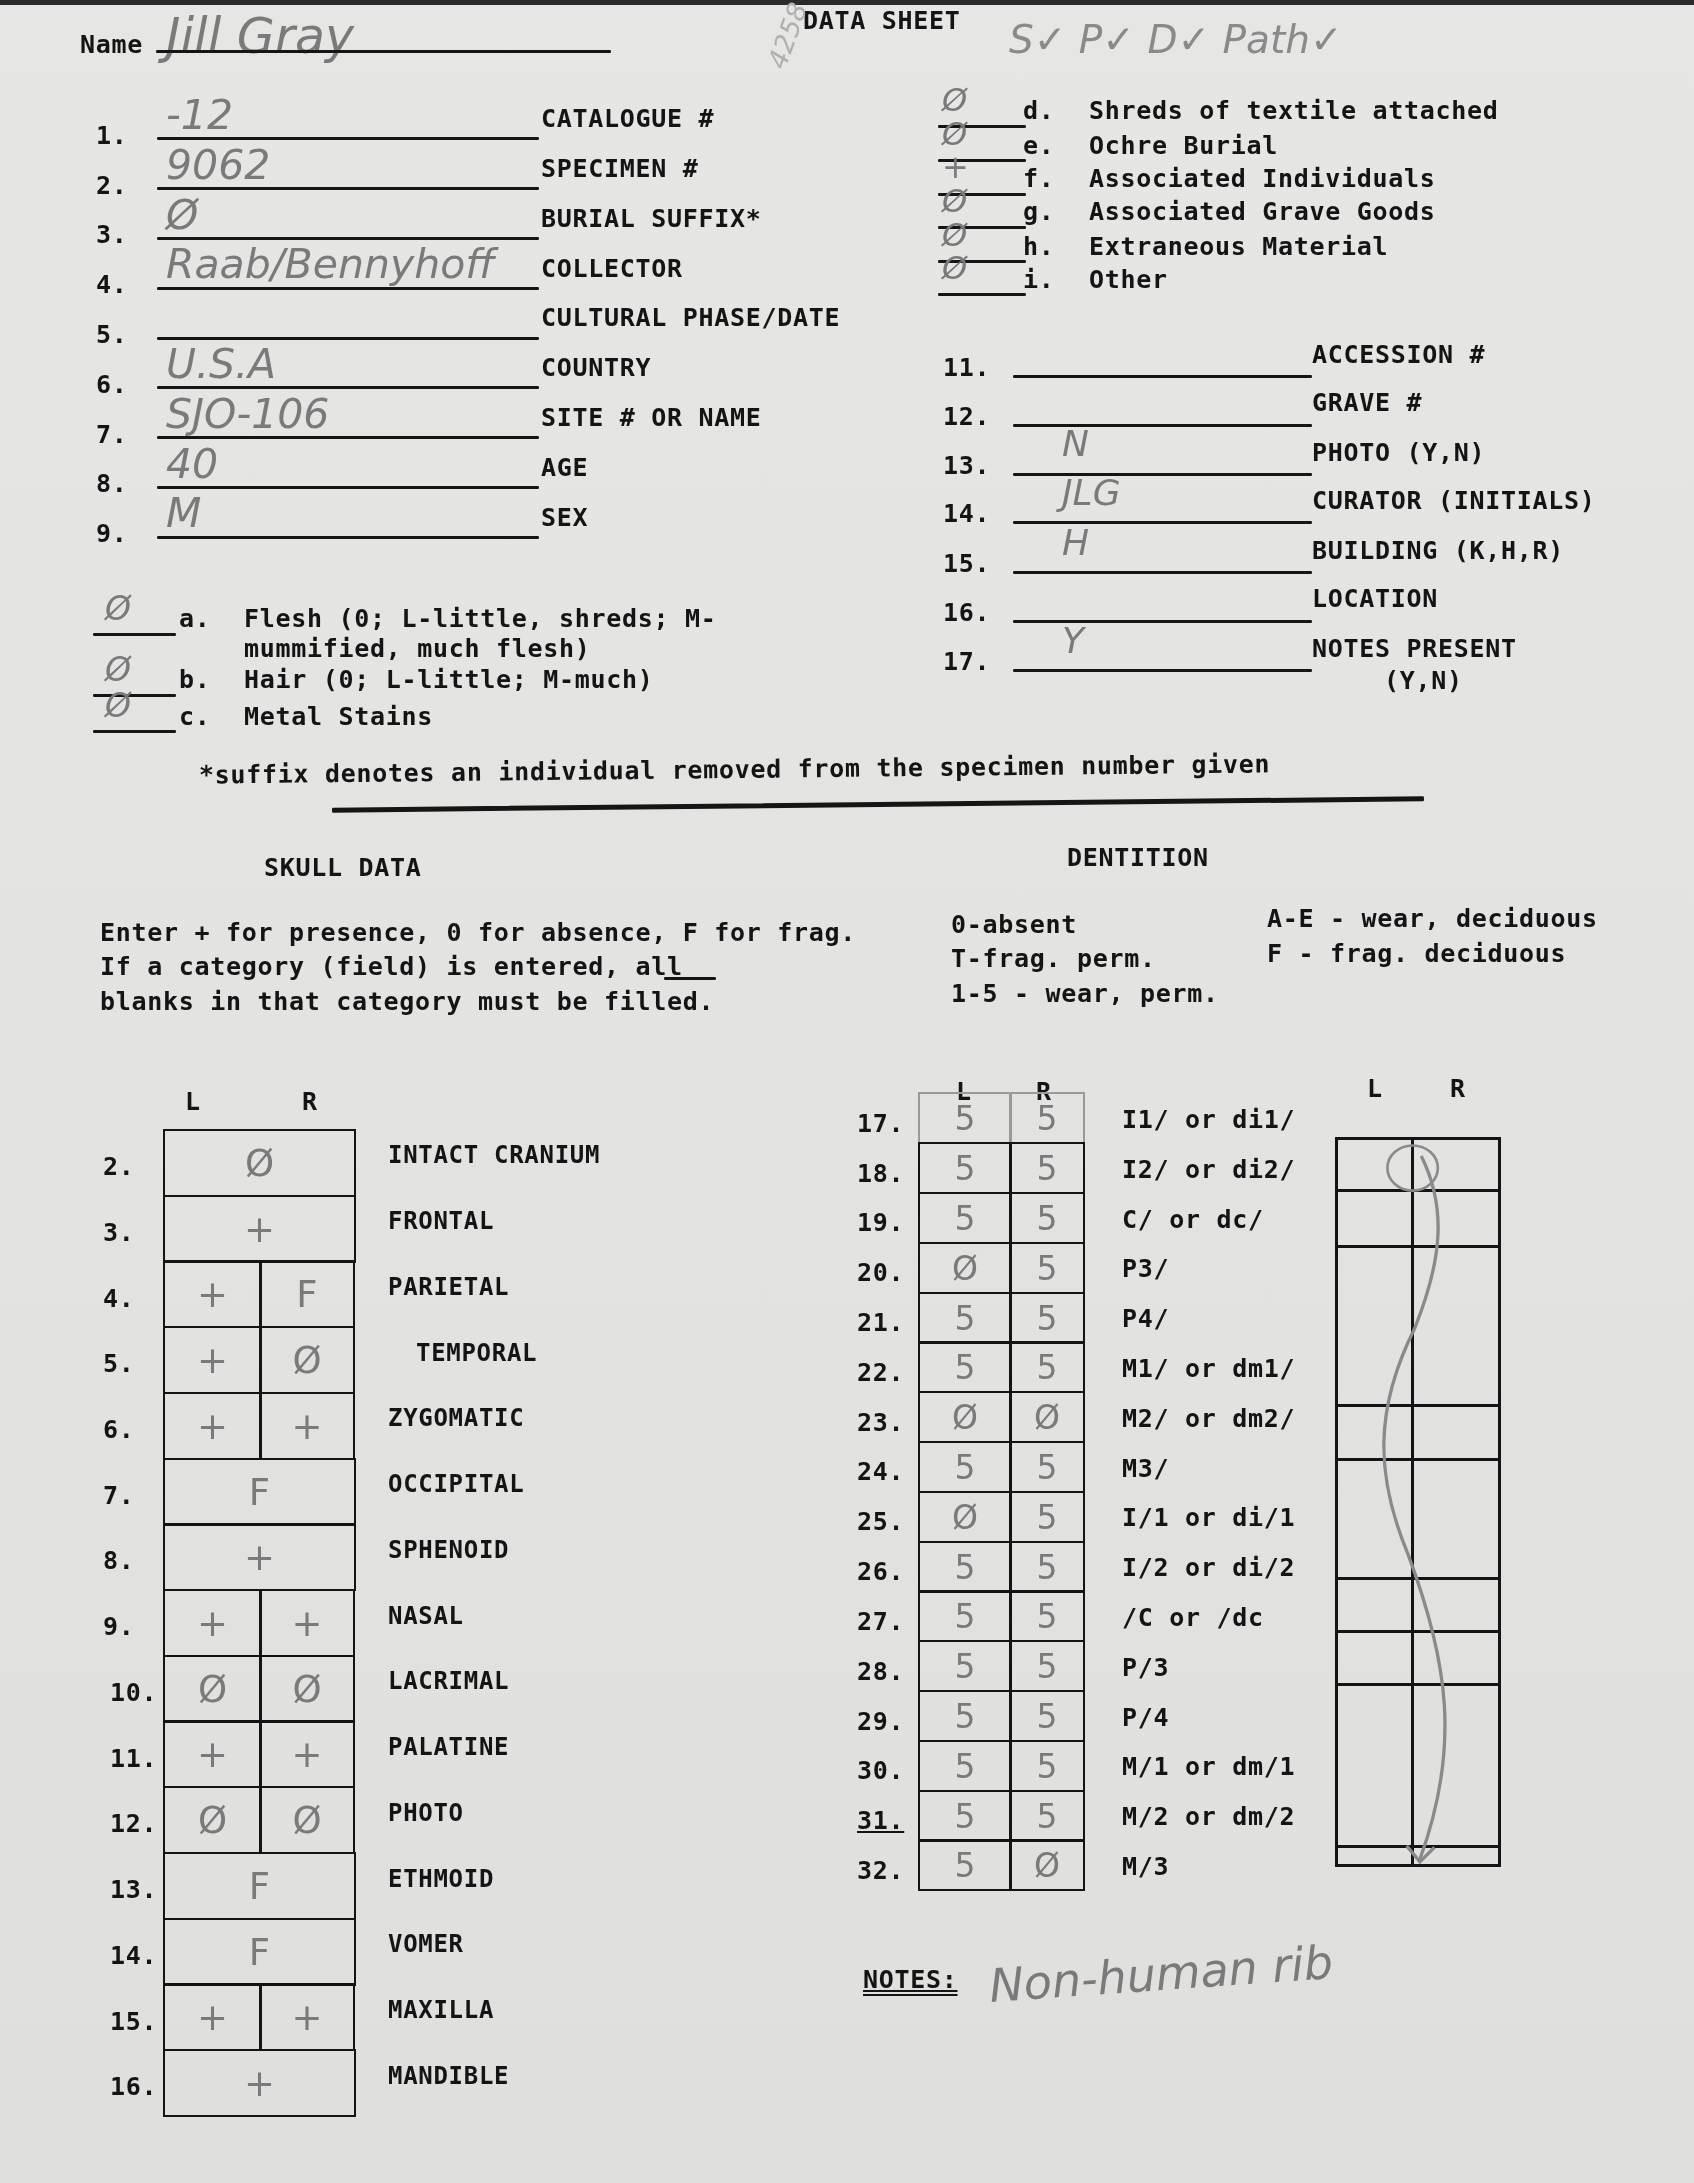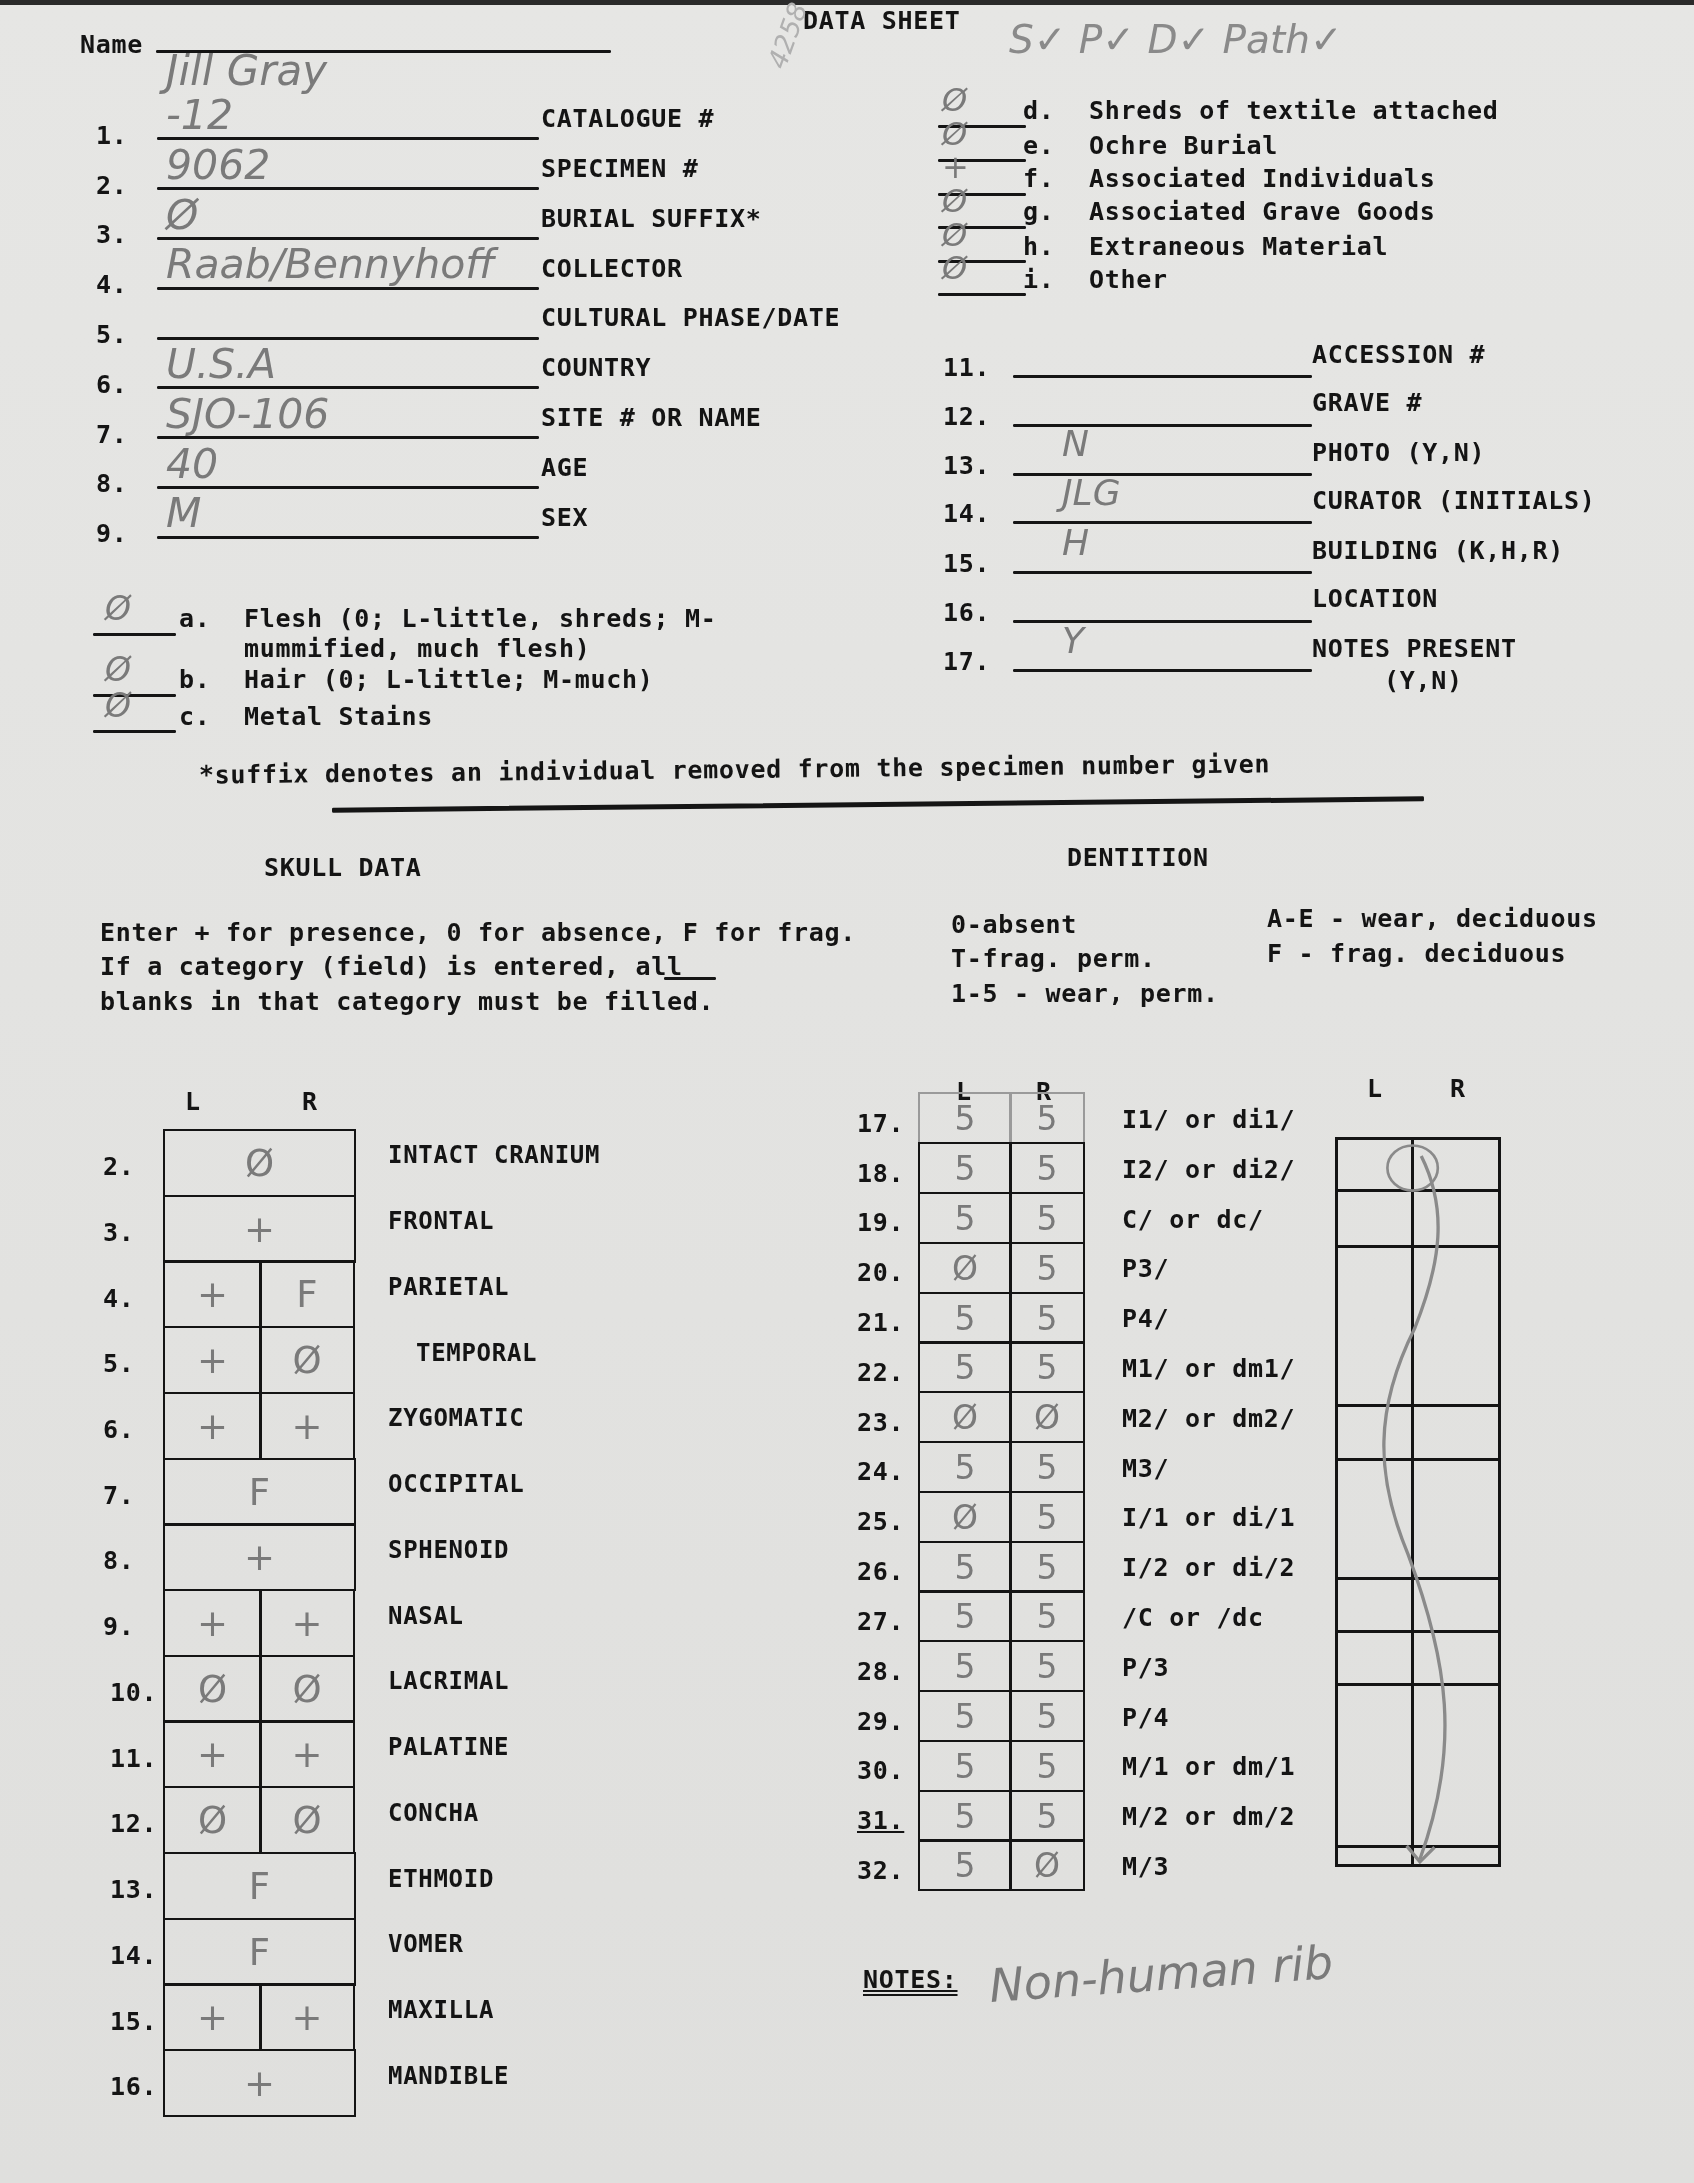--- a/index.html
+++ b/index.html
@@ -27,21 +27,21 @@
   .cell.light { border-color: #9a9a9a; }
 </style>
 </head>
 <body>
 
 <div class="paper">
   <div class="topbar"></div>
 
   <div class="t" style="left:803px; top:8px; font-size:25px;">DATA SHEET</div>
   <div class="t" style="left:80px; top:32px;">Name</div>
-  <div class="hw" style="left:166px; top:12px; font-size:42px;margin-top:38px;">Jill Gray</div>
+  <div class="hw" style="left:166px; top:12px; font-size:49px;">Jill Gray</div>
   <div class="line" style="left:156px; top:50px; width:455px;"></div>
   <div class="hw" style="left:764px; top:63px; font-size:26.6px; transform:rotate(-70deg); transform-origin:left top; color:#b0b0b0;">4258</div>
   <div class="hw" style="left:1009px; top:20px; font-size:39px; color:#8a8a8a;">S✓  P✓  D✓  Path✓</div>
 
   <div id="fields-left">
       <div class="t" style="left:96px; top:123px;">1.</div>
       <div class="hw" style="left:166px; top:95px; font-size:41px;">-12</div>
       <div class="line" style="left:157px; top:137px; width:382px;"></div>
       <div class="t" style="left:541px; top:106px;">CATALOGUE #</div>
       <div class="t" style="left:96px; top:173px;">2.</div>
@@ -202,21 +202,21 @@
       <div class="cell" style="left:259px; top:1589px; width:96px; height:68px;">+</div>
       <div class="t" style="left:110px; top:1680px;">10.</div>
       <div class="t sm" style="left:388px; top:1669px;">LACRIMAL</div>
       <div class="cell" style="left:163px; top:1655px; width:99px; height:68px;">Ø</div>
       <div class="cell" style="left:259px; top:1655px; width:96px; height:68px;">Ø</div>
       <div class="t" style="left:110px; top:1746px;">11.</div>
       <div class="t sm" style="left:388px; top:1735px;">PALATINE</div>
       <div class="cell" style="left:163px; top:1720px; width:99px; height:68px;">+</div>
       <div class="cell" style="left:259px; top:1720px; width:96px; height:68px;">+</div>
       <div class="t" style="left:110px; top:1811px;">12.</div>
-      <div class="t sm" style="left:388px; top:1801px;">CONCHA</div>
+      <div class="t sm" style="left:388px; top:1801px;">PHOTO</div>
       <div class="cell" style="left:163px; top:1786px; width:99px; height:68px;">Ø</div>
       <div class="cell" style="left:259px; top:1786px; width:96px; height:68px;">Ø</div>
       <div class="t" style="left:110px; top:1877px;">13.</div>
       <div class="t sm" style="left:388px; top:1867px;">ETHMOID</div>
       <div class="cell" style="left:163px; top:1852px; width:193px; height:68px;">F</div>
       <div class="t" style="left:110px; top:1943px;">14.</div>
       <div class="t sm" style="left:388px; top:1932px;">VOMER</div>
       <div class="cell" style="left:163px; top:1918px; width:193px; height:68px;">F</div>
       <div class="t" style="left:110px; top:2009px;">15.</div>
       <div class="t sm" style="left:388px; top:1998px;">MAXILLA</div>

